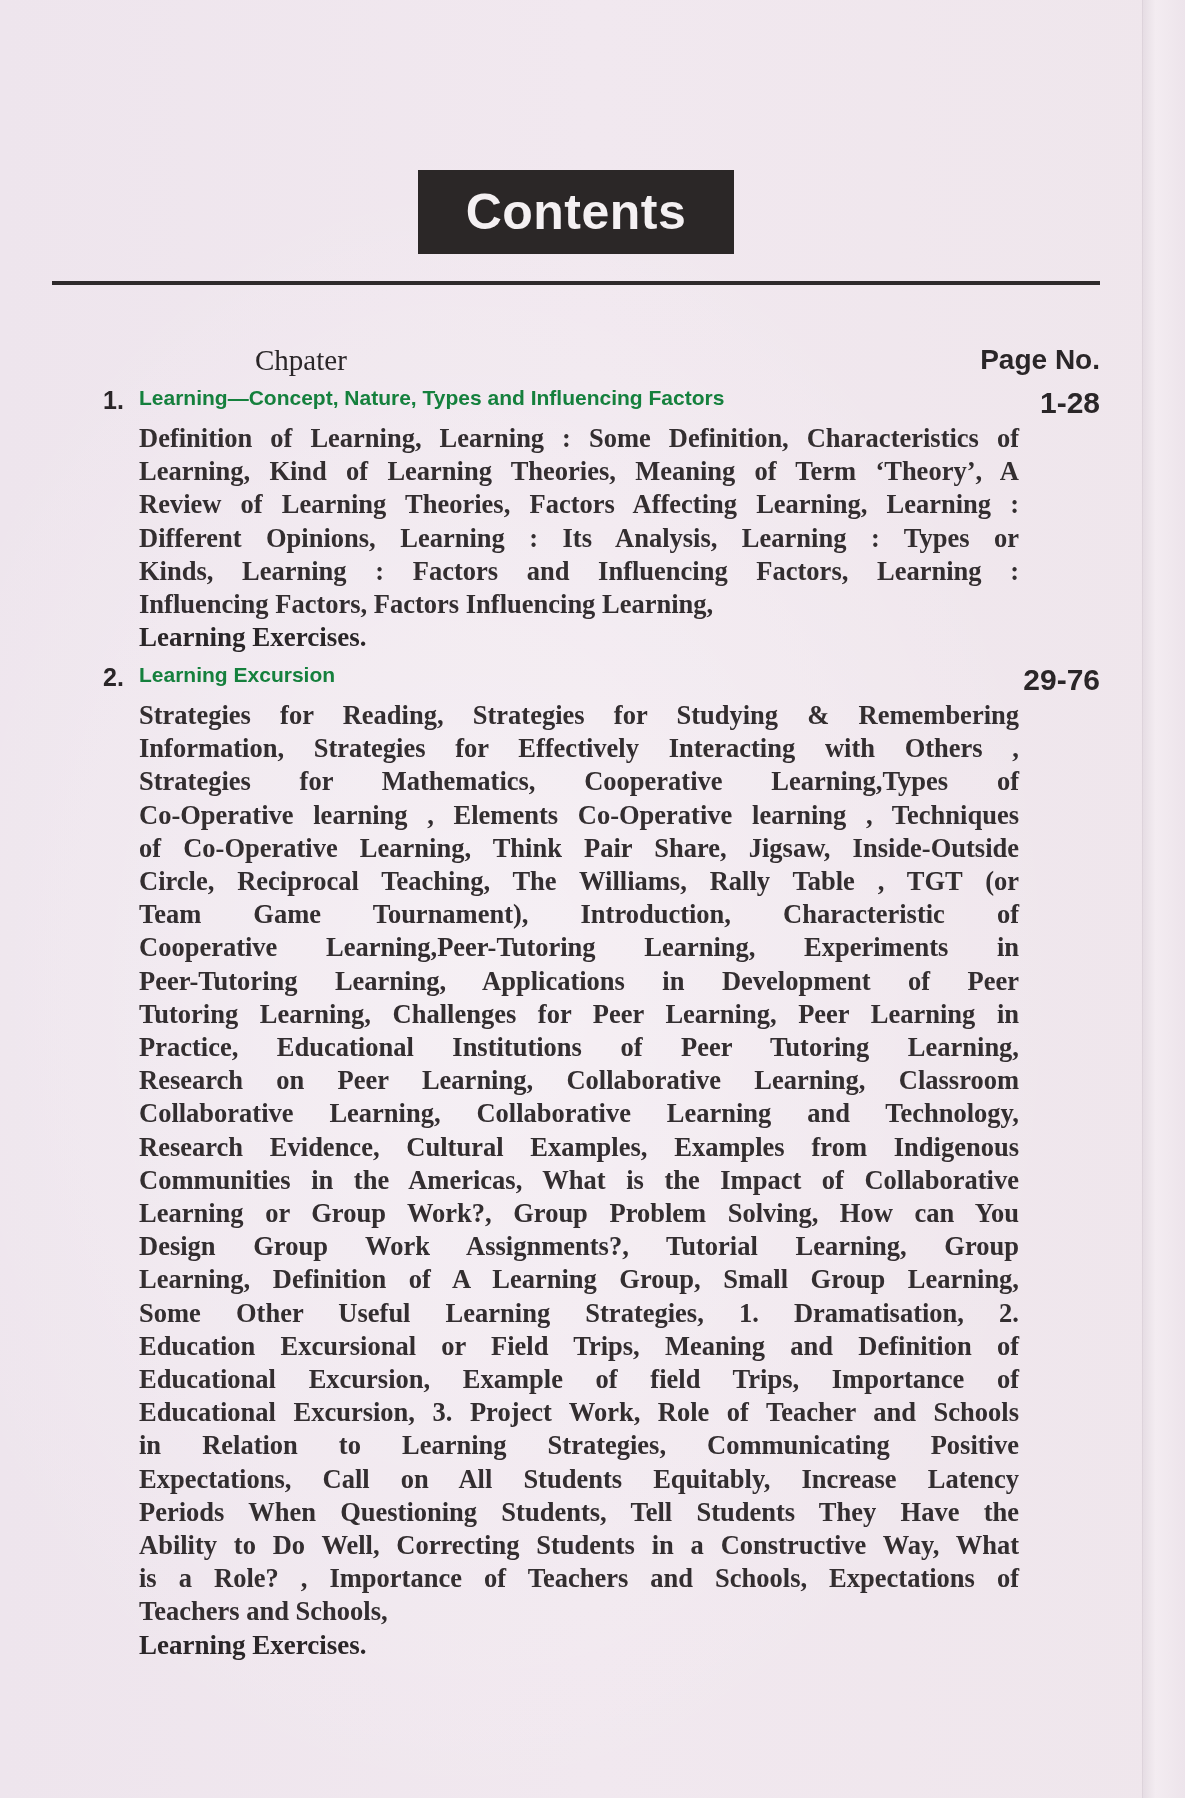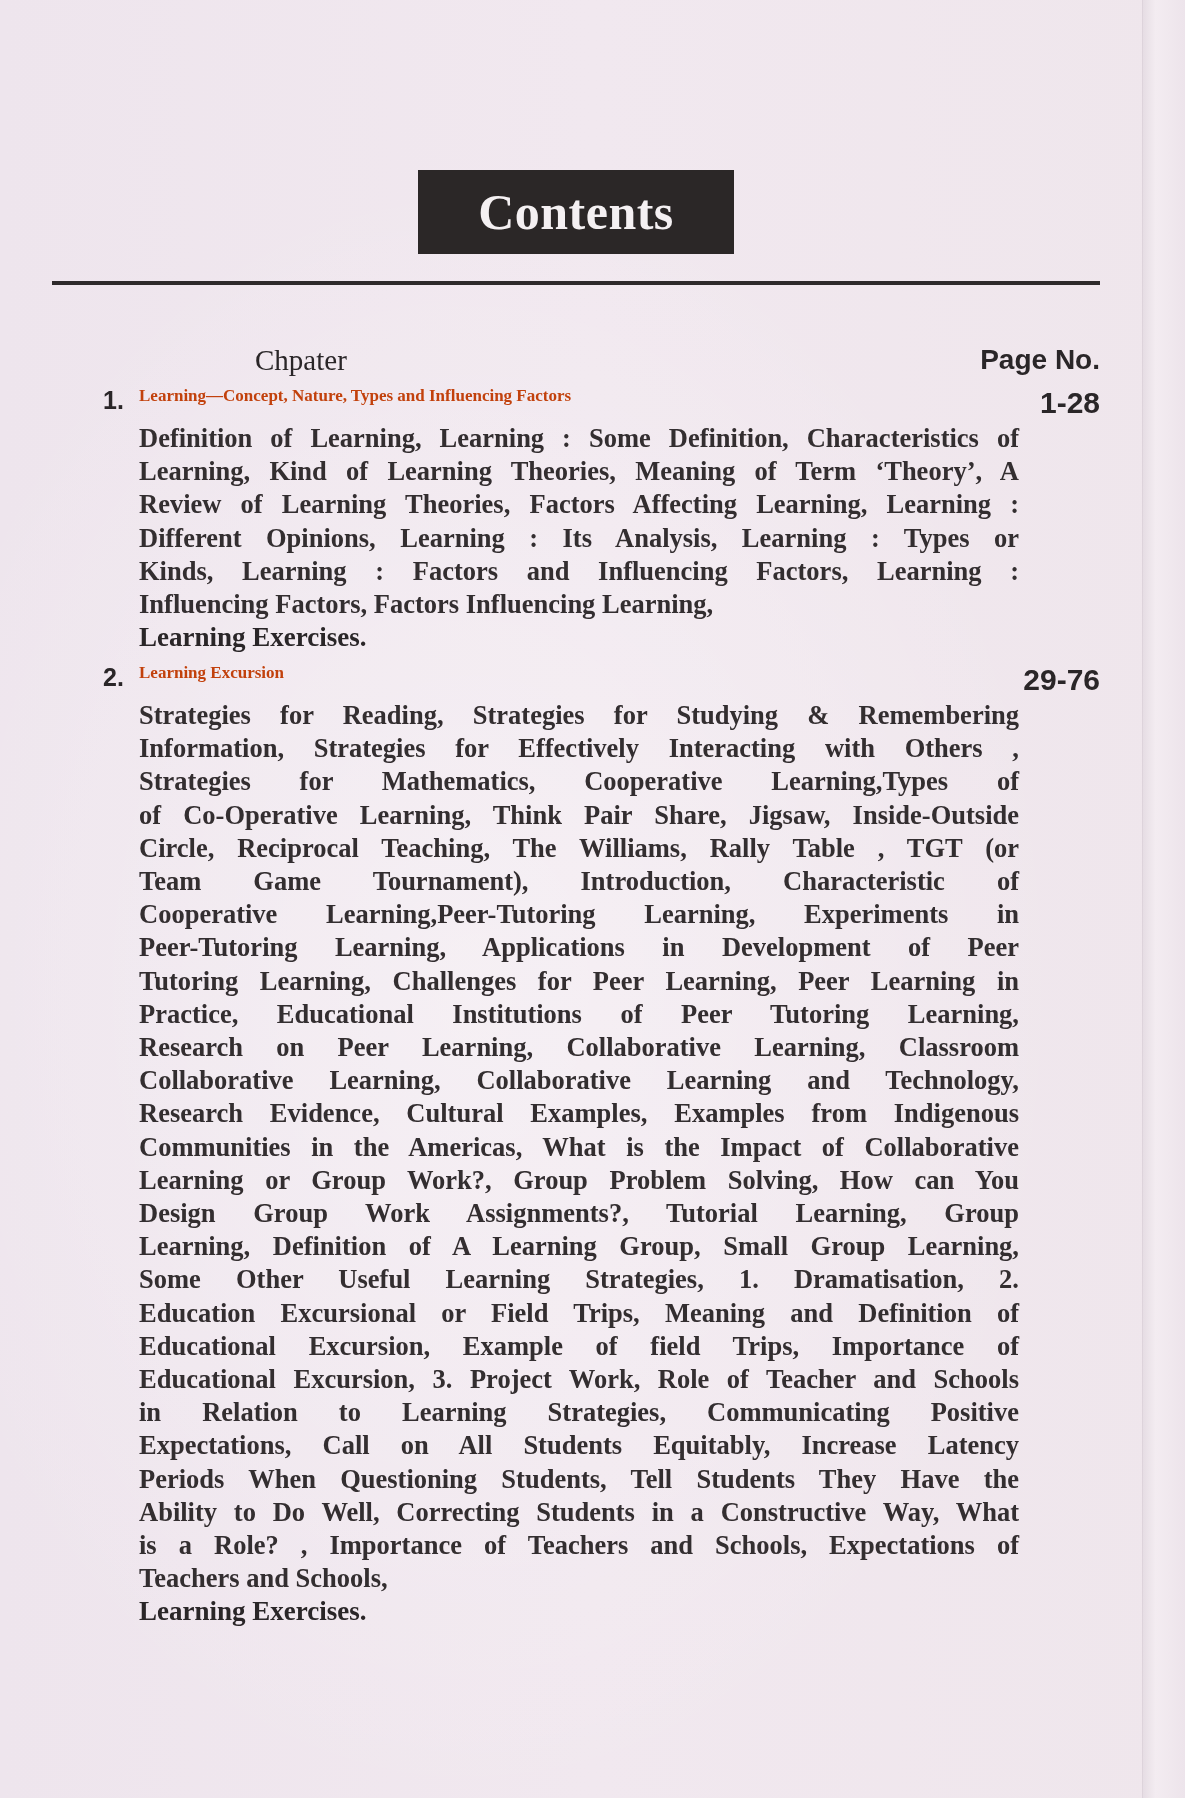--- a/index.html
+++ b/index.html
@@ -32,21 +32,21 @@
       left: 418px;
       top: 170px;
       width: 316px;
       height: 84px;
       background: #2b2727;
       display: flex;
       align-items: center;
       justify-content: center;
     }
     .banner-text {
-      font-family: Liberation Serif, serif;
+      font-family: Liberation Sans, sans-serif;
       font-weight: bold;
       font-size: 50px;
       color: #f4f0f2;
       letter-spacing: 0.5px;
     }
     .rule {
       position: absolute;
       left: 52px;
       top: 281px;
       width: 1048px;
@@ -94,24 +94,24 @@
       top: 0;
       font-family: "Liberation Sans", sans-serif;
       font-weight: bold;
       font-size: 25px;
       color: #2a2628;
     }
     .chapter-title {
       position: absolute;
       left: 139px;
       top: 0;
-      font-family: Liberation Serif, serif;
-      font-weight: bold;
-      font-size: 17px;
-      color: #c2410c;
+      font-family: Liberation Sans, sans-serif;
+      font-weight: bold;
+      font-size: 21px;
+      color: #15803d;
       white-space: nowrap;
     }
     .chapter-pages {
       position: absolute;
       right: 0;
       top: 0;
       font-family: "Liberation Sans", sans-serif;
       font-weight: bold;
       font-size: 30px;
       color: #2a2628;
@@ -184,20 +184,21 @@
 <div class="chapter" id="ch2">
   <div class="chapter-head">
     <span class="chapter-num">2.</span>
     <span class="chapter-title">Learning Excursion</span>
     <span class="chapter-pages">29-76</span>
   </div>
   <div class="chapter-body">
       <span class="line">Strategies for Reading, Strategies for Studying &amp; Remembering</span>
       <span class="line">Information, Strategies for Effectively Interacting with Others ,</span>
       <span class="line">Strategies for Mathematics, Cooperative Learning,Types of</span>
+      <span class="line">Co-Operative learning , Elements Co-Operative learning , Techniques</span>
       <span class="line">of Co-Operative Learning, Think Pair Share, Jigsaw, Inside-Outside</span>
       <span class="line">Circle, Reciprocal Teaching, The Williams, Rally Table , TGT (or</span>
       <span class="line">Team Game Tournament), Introduction, Characteristic of</span>
       <span class="line">Cooperative Learning,Peer-Tutoring Learning, Experiments in</span>
       <span class="line">Peer-Tutoring Learning, Applications in Development of Peer</span>
       <span class="line">Tutoring Learning, Challenges for Peer Learning, Peer Learning in</span>
       <span class="line">Practice, Educational Institutions of Peer Tutoring Learning,</span>
       <span class="line">Research on Peer Learning, Collaborative Learning, Classroom</span>
       <span class="line">Collaborative Learning, Collaborative Learning and Technology,</span>
       <span class="line">Research Evidence, Cultural Examples, Examples from Indigenous</span>

